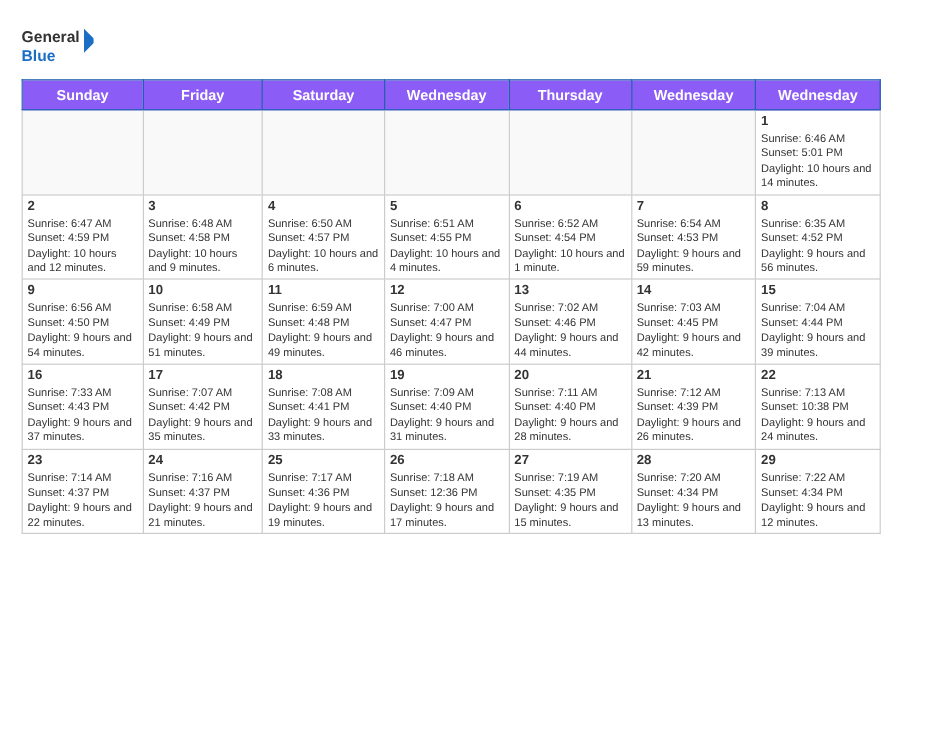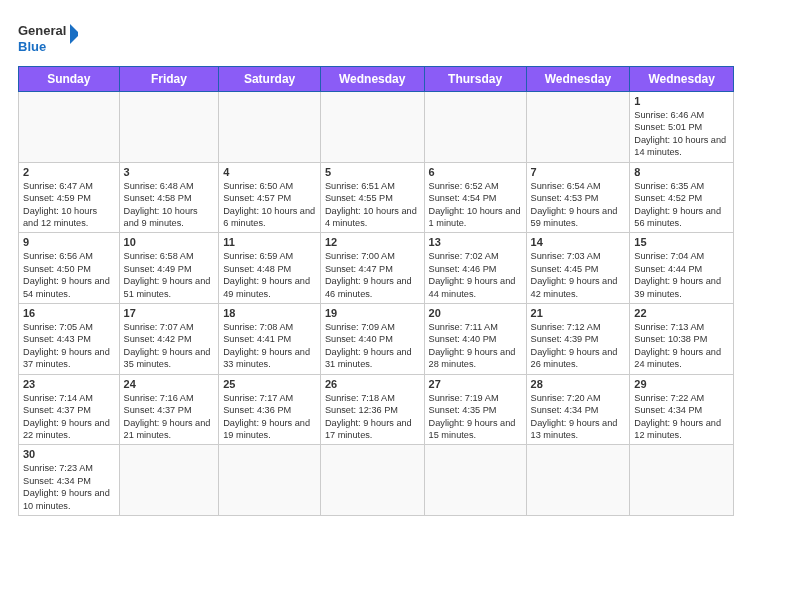--- a/index.html
+++ b/index.html
@@ -207,21 +207,21 @@
           <td>
             <span class="day-num">15</span>
             <div class="day-info">Sunrise: 7:04 AM
 Sunset: 4:44 PM
 Daylight: 9 hours and 39 minutes.</div>
           </td>
         </tr>
         <tr>
           <td>
             <span class="day-num">16</span>
-            <div class="day-info">Sunrise: 7:05 AM
+            <div class="day-info">Sunrise: 7:33 AM
 Sunset: 4:43 PM
 Daylight: 9 hours and 37 minutes.</div>
           </td>
           <td>
             <span class="day-num">17</span>
             <div class="day-info">Sunrise: 7:07 AM
 Sunset: 4:42 PM
 Daylight: 9 hours and 35 minutes.</div>
           </td>
           <td>
@@ -291,30 +291,16 @@
             <div class="day-info">Sunrise: 7:20 AM
 Sunset: 4:34 PM
 Daylight: 9 hours and 13 minutes.</div>
           </td>
           <td>
             <span class="day-num">29</span>
             <div class="day-info">Sunrise: 7:22 AM
 Sunset: 4:34 PM
 Daylight: 9 hours and 12 minutes.</div>
           </td>
-        </tr>
-        <tr>
-          <td>
-            <span class="day-num">30</span>
-            <div class="day-info">Sunrise: 7:23 AM
-Sunset: 4:34 PM
-Daylight: 9 hours and 10 minutes.</div>
-          </td>
-          <td class="empty-cell"></td>
-          <td class="empty-cell"></td>
-          <td class="empty-cell"></td>
-          <td class="empty-cell"></td>
-          <td class="empty-cell"></td>
-          <td class="empty-cell"></td>
         </tr>
       </tbody>
   </table>
 </div>
 
 </body></html>

